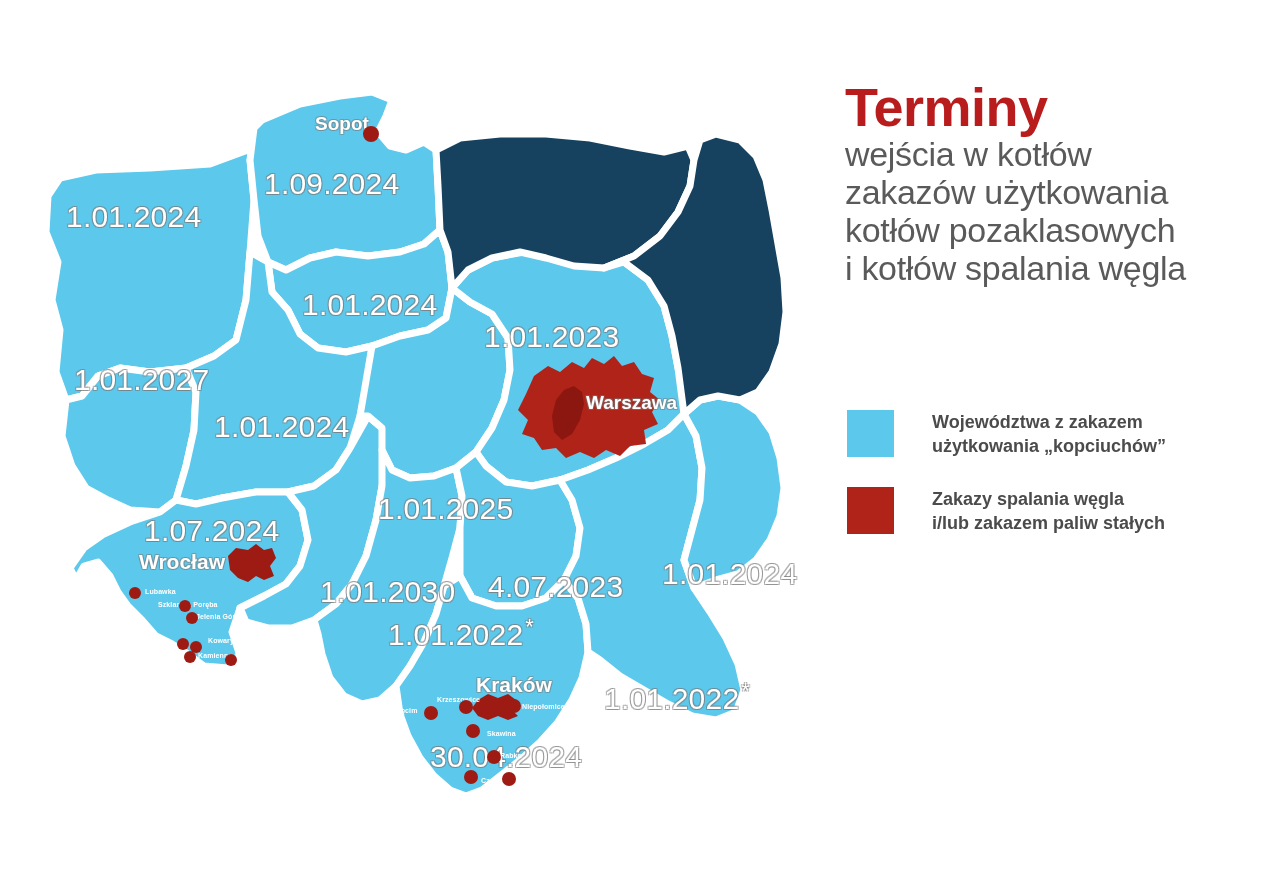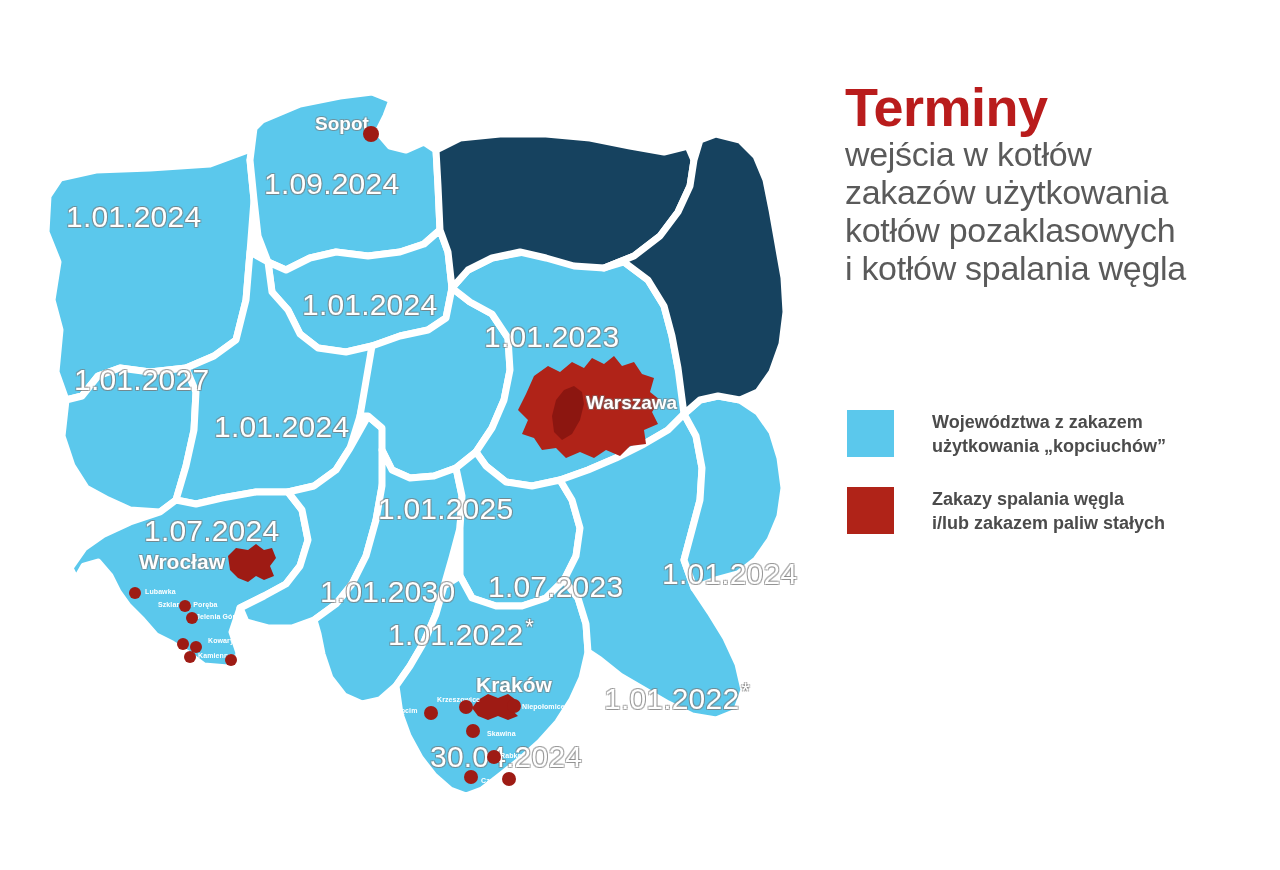--- a/index.html
+++ b/index.html
@@ -261,21 +261,21 @@
   <div>
     <div class="map-label date-label" style="left:66px;  top:200px;"><span>1.01.2024</span></div>
     <div class="map-label date-label" style="left:264px; top:167px;"><span>1.09.2024</span></div>
     <div class="map-label date-label" style="left:302px; top:288px;"><span>1.01.2024</span></div>
     <div class="map-label date-label" style="left:484px; top:320px;"><span>1.01.2023</span></div>
     <div class="map-label date-label" style="left:74px;  top:363px;"><span>1.01.2027</span></div>
     <div class="map-label date-label" style="left:214px; top:410px;"><span>1.01.2024</span></div>
     <div class="map-label date-label" style="left:378px; top:492px;"><span>1.01.2025</span></div>
     <div class="map-label date-label" style="left:144px; top:514px;"><span>1.07.2024</span></div>
     <div class="map-label date-label" style="left:292px; top:575px;margin-left:28px;"><span>1.01.2030</span></div>
-    <div class="map-label date-label" style="left:488px; top:570px;"><span>1.07.2023</span></div>
+    <div class="map-label date-label" style="left:488px; top:570px;"><span>4.07.2023</span></div>
     <div class="map-label date-label" style="left:662px; top:557px;"><span>1.01.2024</span></div>
     <div class="map-label date-label" style="left:388px; top:614px;"><span>1.01.2022</span><span class="star">*</span></div>
     <div class="map-label date-label" style="left:604px; top:678px;"><span>1.01.2022</span><span class="star">*</span></div>
     <div class="map-label date-label" style="left:430px; top:740px;"><span>30.04.2024</span></div>
   </div>
 
   <div>
     <div class="city-label city-big" style="left:315px; top:113px;">Sopot</div>
     <div class="city-label city-big" style="left:586px; top:392px;">Warszawa</div>
     <div class="city-label city-mid" style="left:139px; top:550px;">Wrocław</div>

